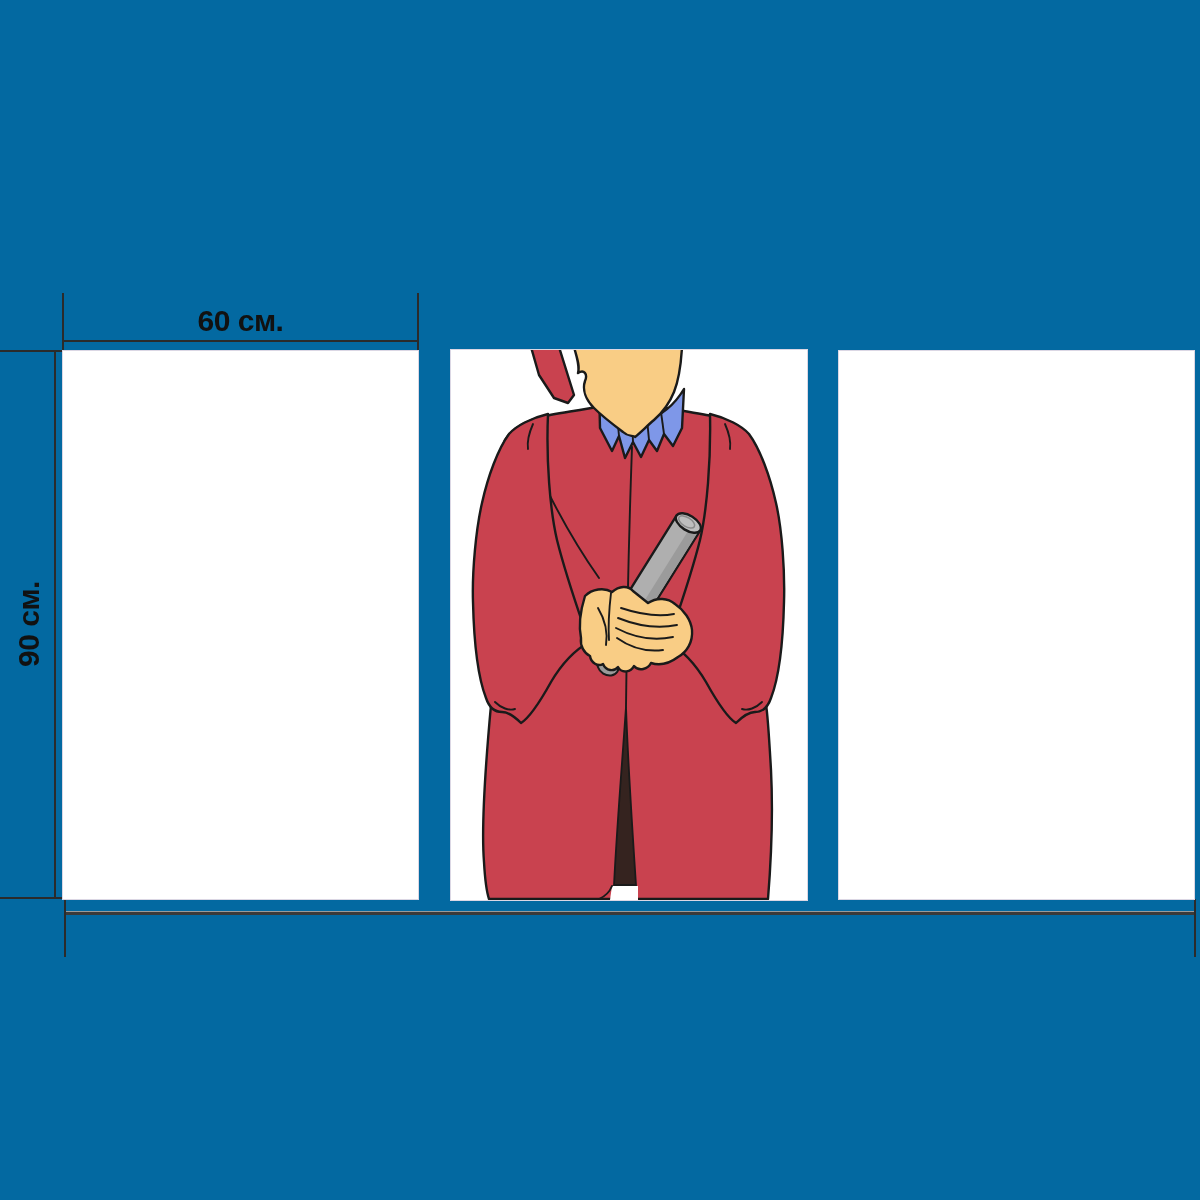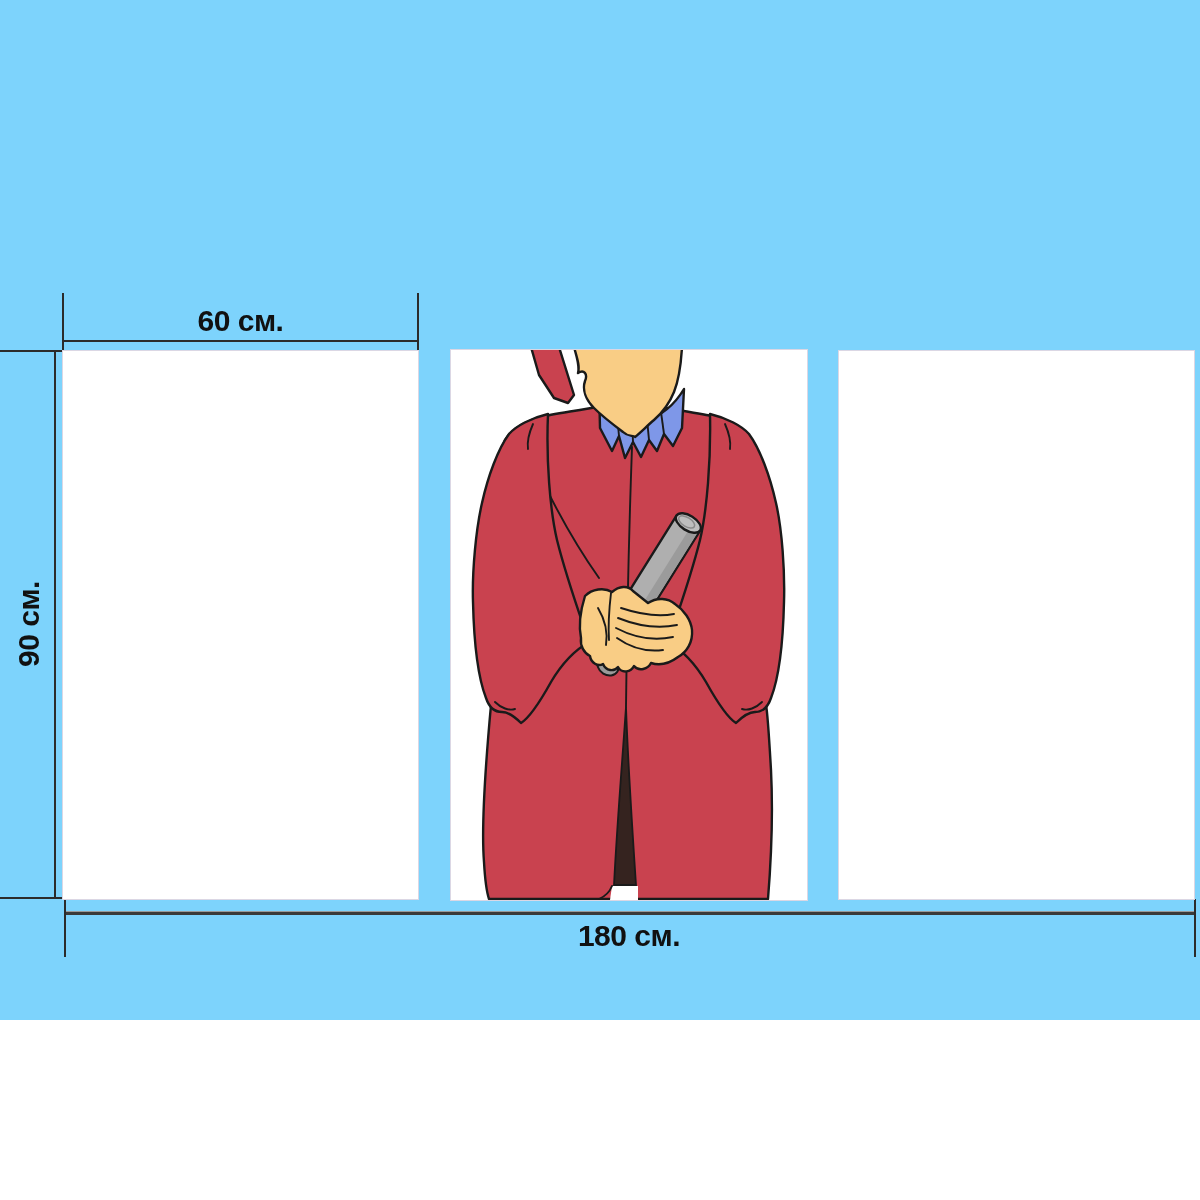--- a/index.html
+++ b/index.html
@@ -1,16 +1,16 @@
 <!DOCTYPE html>
 <html style="--color-gown: #C9424F; --color-skin: #F9CD85; --color-collar: #7E97E8; --color-diploma: #AFAFAF; --color-diploma-shade: #9B9B9B; --color-diploma-end: #BEBEBE; --color-gown-lining: #35231F; --color-outline: #1A1A1A; --color-dimension-line: #2B2B2B; --color-dimension-line-bottom: #3A3A3A; --color-label-text: #111111; --color-panel-border: #DBD7E4;"><head>
 <meta charset="utf-8">
 <style>
   html,body{margin:0;padding:0;background:#ffffff;}
-  #stage{position:relative;width:1200px;height:1020px;background:#7dd3fc;overflow:hidden;
+  #stage{position:relative;width:1200px;height:1200px;background:#0369a1;overflow:hidden;
          font-family:"Liberation Sans","DejaVu Sans",sans-serif;}
   .panel{position:absolute;top:350px;height:550px;background:#ffffff;
          border:1px solid var(--color-panel-border,#dbd7e4);box-sizing:border-box;}
   #panel-left{left:62px;width:357px;}
   #panel-center{left:451px;width:356px;overflow:hidden;border:none;
                 box-shadow:0 0 0 1px var(--color-panel-border,#dbd7e4);}
   #panel-right{left:838px;width:357px;}
   #panel-center svg{position:absolute;left:0;top:0;display:block;}
 
   .dim-line{position:absolute;background:var(--color-dimension-line,#2b2b2b);}
@@ -56,21 +56,20 @@
   <div class="dim-label" id="label-width">60 см.</div>
 
   <div class="dim-line" id="dim-left-line"></div>
   <div class="dim-line" id="dim-left-tick-t"></div>
   <div class="dim-line" id="dim-left-tick-b"></div>
   <div class="dim-label" id="label-height">90 см.</div>
 
   <div class="dim-line" id="dim-bottom-line"></div>
   <div class="dim-line" id="dim-bottom-tick-l"></div>
   <div class="dim-line" id="dim-bottom-tick-r"></div>
-  <div class="dim-label" id="label-total">180 см.</div>
 
   <div class="panel" id="panel-left"></div>
 
   <div class="panel" id="panel-center">
     <svg width="356" height="550" viewBox="0 0 356 550">
 
       <path class="f-gown outline" d="
         M151,56 C125,61 100,64 90,67 C72,72 60,80 54,90
         C46,110 40,135 38,160 L36,250 C36,290 37,330 40,355
         C34,420 30,475 33,512 C34,530 36,543 38,549

